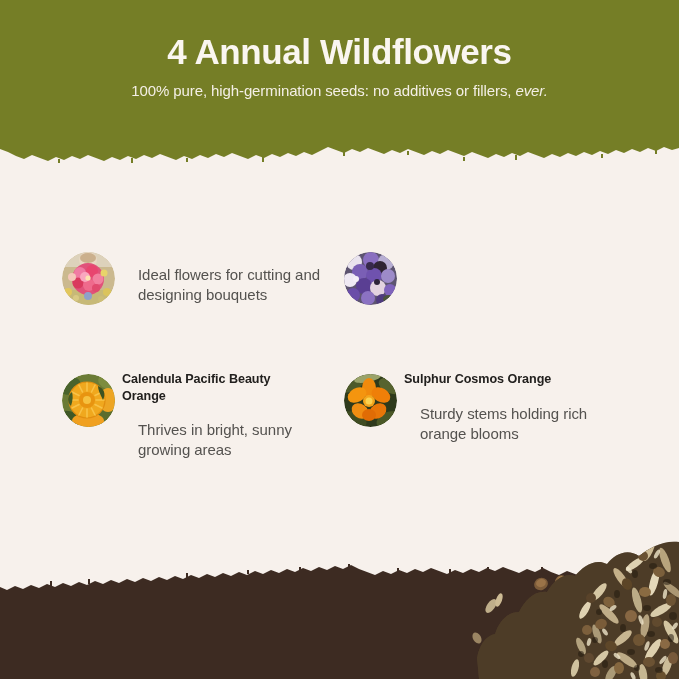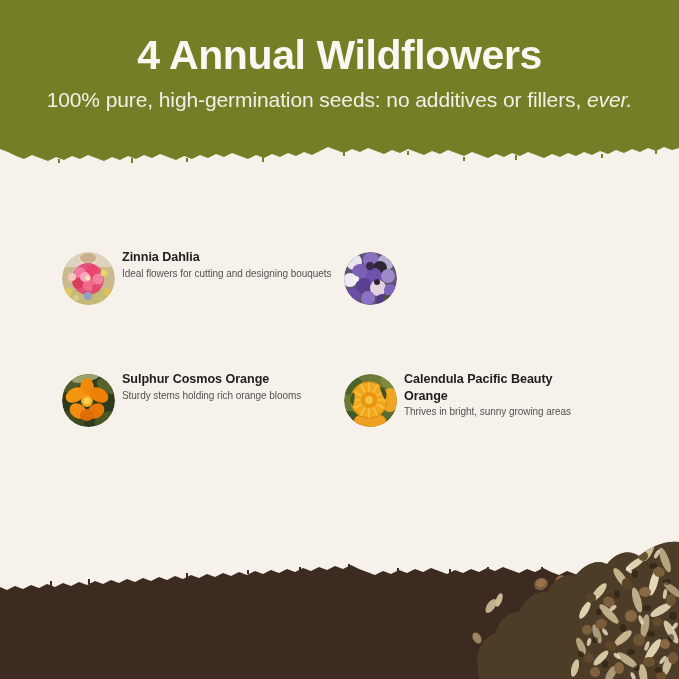--- a/index.html
+++ b/index.html
@@ -38,30 +38,30 @@
     position: absolute;
     left: 0;
     top: 0;
     width: 679px;
     text-align: center;
     z-index: 3;
   }
   .hero-title {
     margin: 0;
     padding-top: 33px;
-    font-size: 41px;
+    font-size: 35px;
     font-weight: bold;
     letter-spacing: -0.4px;
     color: #FAF6F0;
     line-height: 1.1;
   }
   .hero-subtitle {
     margin: 0;
     padding-top: 10px;
-    font-size: 21px;
+    font-size: 15px;
     font-weight: normal;
     color: #F4EFE6;
     letter-spacing: -0.1px;
   }
   .hero-subtitle .em {
     font-style: italic;
   }
 
   
   .feature-grid {
@@ -96,25 +96,25 @@
   .feature-title {
     font-size: 12.6px;
     font-weight: bold;
     color: #22201E;
     line-height: 1.32;
     margin: 0 0 1px 0;
     letter-spacing: -0.05px;
     max-width: 185px;
   }
   .feature-desc {
-    font-size: 10px;
+    font-size: 15px;
     font-weight: normal;
     color: #54524F;
     line-height: 1.33;
-    margin: 0;
+    margin: 16px;
     max-width: 210px;
     letter-spacing: -0.05px;
   }
   .item-1 .feature-text, .item-3 .feature-text { padding-left: 7px; }
   .item-2 .feature-text, .item-4 .feature-text { padding-left: 7px; }
 
   
   .footer-band {
     position: absolute;
     left: 0;
@@ -204,21 +204,20 @@
             <circle cx="6" cy="40" r="4" fill="#e2c75d"></circle>
             <circle cx="45" cy="40" r="4" fill="#dbc45c"></circle>
             <circle cx="26" cy="44" r="4" fill="#8fa0c9"></circle>
             <circle cx="14" cy="46" r="3" fill="#d9ca84"></circle>
             <circle cx="39" cy="47" r="3" fill="#cdbe76"></circle>
             <circle cx="26" cy="26" r="2.6" fill="#fde2b0"></circle>
           </g>
         </svg>
       </div>
       <div class="feature-text">
-        <div class="feature-title">Zinnia Dahlia</div>
         <div class="feature-desc">Ideal flowers for cutting and designing bouquets</div>
       </div>
     </div>
 
     <div class="feature-item item-2">
       <div class="thumb">
         <svg width="53" height="53" viewBox="0 0 53 53">
           <defs>
               <clipPath id="c2">
                 <circle cx="26.5" cy="26.5" r="26.5"></circle>
@@ -242,54 +241,20 @@
             <circle cx="38" cy="48" r="6" fill="#4f3b7e"></circle>
             <circle cx="26" cy="14" r="4" fill="#36294a"></circle>
             <circle cx="12" cy="27" r="3" fill="#f5eff7"></circle>
             <circle cx="33" cy="30" r="3" fill="#2d2338"></circle>
             <ellipse cx="45" cy="47" rx="6" ry="4" fill="#4a5539"></ellipse>
             <ellipse cx="3" cy="50" rx="6" ry="4" fill="#4d5a3c"></ellipse>
           </g>
         </svg>
       </div>
       <div class="feature-text">
-      </div>
-    </div>
-
-    <div class="feature-item item-3">
-      <div class="thumb">
-        <svg width="53" height="53" viewBox="0 0 53 53">
-          <defs>
-              <clipPath id="c3">
-                <circle cx="26.5" cy="26.5" r="26.5"></circle>
-              </clipPath>
-            </defs>
-          <g clip-path="url(#c3)">
-            <rect x="0" y="0" width="53" height="53" fill="#2e3a1c"></rect>
-            <ellipse cx="8" cy="8" rx="14" ry="9" fill="#4d5a2a" transform="rotate(-30 8 8)"></ellipse>
-            <ellipse cx="46" cy="12" rx="12" ry="7" fill="#56632f" transform="rotate(25 46 12)"></ellipse>
-            <ellipse cx="10" cy="46" rx="13" ry="8" fill="#3f4c22" transform="rotate(20 10 46)"></ellipse>
-            <ellipse cx="44" cy="46" rx="12" ry="8" fill="#4a5827" transform="rotate(-25 44 46)"></ellipse>
-            <ellipse cx="24" cy="4" rx="14" ry="4" fill="#9aa36a" transform="rotate(-12 24 4)"></ellipse>
-            <g transform="translate(25,27)">
-              <ellipse cx="0" cy="-13" rx="7" ry="10" fill="#f08a0c"></ellipse>
-              <ellipse cx="12" cy="-6" rx="10" ry="7" fill="#ef7f08" transform="rotate(30 12 -6)"></ellipse>
-              <ellipse cx="9" cy="10" rx="9" ry="7" fill="#e87608" transform="rotate(-35 9 10)"></ellipse>
-              <ellipse cx="-9" cy="10" rx="9" ry="7" fill="#f08d12" transform="rotate(35 -9 10)"></ellipse>
-              <ellipse cx="-12" cy="-6" rx="10" ry="7" fill="#f4950f" transform="rotate(-30 -12 -6)"></ellipse>
-              <ellipse cx="0" cy="14" rx="7" ry="6" fill="#e06c05"></ellipse>
-              <circle cx="0" cy="0" r="6" fill="#f4a51c"></circle>
-              <circle cx="0" cy="0" r="3.5" fill="#fbd24e"></circle>
-            </g>
-          </g>
-        </svg>
-      </div>
-      <div class="feature-text">
-        <div class="feature-title">Sulphur Cosmos Orange</div>
-        <div class="feature-desc">Sturdy stems holding rich orange blooms</div>
       </div>
     </div>
 
     <div class="feature-item item-4">
       <div class="thumb">
         <svg width="53" height="53" viewBox="0 0 53 53">
           <defs>
               <clipPath id="c4">
                 <circle cx="26.5" cy="26.5" r="26.5"></circle>
               </clipPath>
@@ -326,20 +291,54 @@
             <path d="M10,18 C5,22 5,28 9,32 C11,26 11,22 10,18 Z" fill="#445c26"></path>
           </g>
         </svg>
       </div>
       <div class="feature-text">
         <div class="feature-title">Calendula Pacific Beauty Orange</div>
         <div class="feature-desc">Thrives in bright, sunny growing areas</div>
       </div>
     </div>
 
+    <div class="feature-item item-3">
+      <div class="thumb">
+        <svg width="53" height="53" viewBox="0 0 53 53">
+          <defs>
+              <clipPath id="c3">
+                <circle cx="26.5" cy="26.5" r="26.5"></circle>
+              </clipPath>
+            </defs>
+          <g clip-path="url(#c3)">
+            <rect x="0" y="0" width="53" height="53" fill="#2e3a1c"></rect>
+            <ellipse cx="8" cy="8" rx="14" ry="9" fill="#4d5a2a" transform="rotate(-30 8 8)"></ellipse>
+            <ellipse cx="46" cy="12" rx="12" ry="7" fill="#56632f" transform="rotate(25 46 12)"></ellipse>
+            <ellipse cx="10" cy="46" rx="13" ry="8" fill="#3f4c22" transform="rotate(20 10 46)"></ellipse>
+            <ellipse cx="44" cy="46" rx="12" ry="8" fill="#4a5827" transform="rotate(-25 44 46)"></ellipse>
+            <ellipse cx="24" cy="4" rx="14" ry="4" fill="#9aa36a" transform="rotate(-12 24 4)"></ellipse>
+            <g transform="translate(25,27)">
+              <ellipse cx="0" cy="-13" rx="7" ry="10" fill="#f08a0c"></ellipse>
+              <ellipse cx="12" cy="-6" rx="10" ry="7" fill="#ef7f08" transform="rotate(30 12 -6)"></ellipse>
+              <ellipse cx="9" cy="10" rx="9" ry="7" fill="#e87608" transform="rotate(-35 9 10)"></ellipse>
+              <ellipse cx="-9" cy="10" rx="9" ry="7" fill="#f08d12" transform="rotate(35 -9 10)"></ellipse>
+              <ellipse cx="-12" cy="-6" rx="10" ry="7" fill="#f4950f" transform="rotate(-30 -12 -6)"></ellipse>
+              <ellipse cx="0" cy="14" rx="7" ry="6" fill="#e06c05"></ellipse>
+              <circle cx="0" cy="0" r="6" fill="#f4a51c"></circle>
+              <circle cx="0" cy="0" r="3.5" fill="#fbd24e"></circle>
+            </g>
+          </g>
+        </svg>
+      </div>
+      <div class="feature-text">
+        <div class="feature-title">Sulphur Cosmos Orange</div>
+        <div class="feature-desc">Sturdy stems holding rich orange blooms</div>
+      </div>
+    </div>
+
   </div>
 
   <div class="footer-band">
     <svg width="679" height="120" viewBox="0 0 679 120" preserveAspectRatio="none">
       <path fill="#3D2B22" d="
         M0,120 L679,120 L679,14
         L671,16 L663,13 L655,17 L647,14 L639,18 L631,15 L623,19
         L615,16 L607,13 L599,17 L591,14 L583,18 L575,15 L567,12
         L559,16 L551,13 L543,9 L535,13 L527,10 L519,14 L511,11
         L503,8 L495,12 L487,9 L479,13 L471,10 L463,14 L455,11

